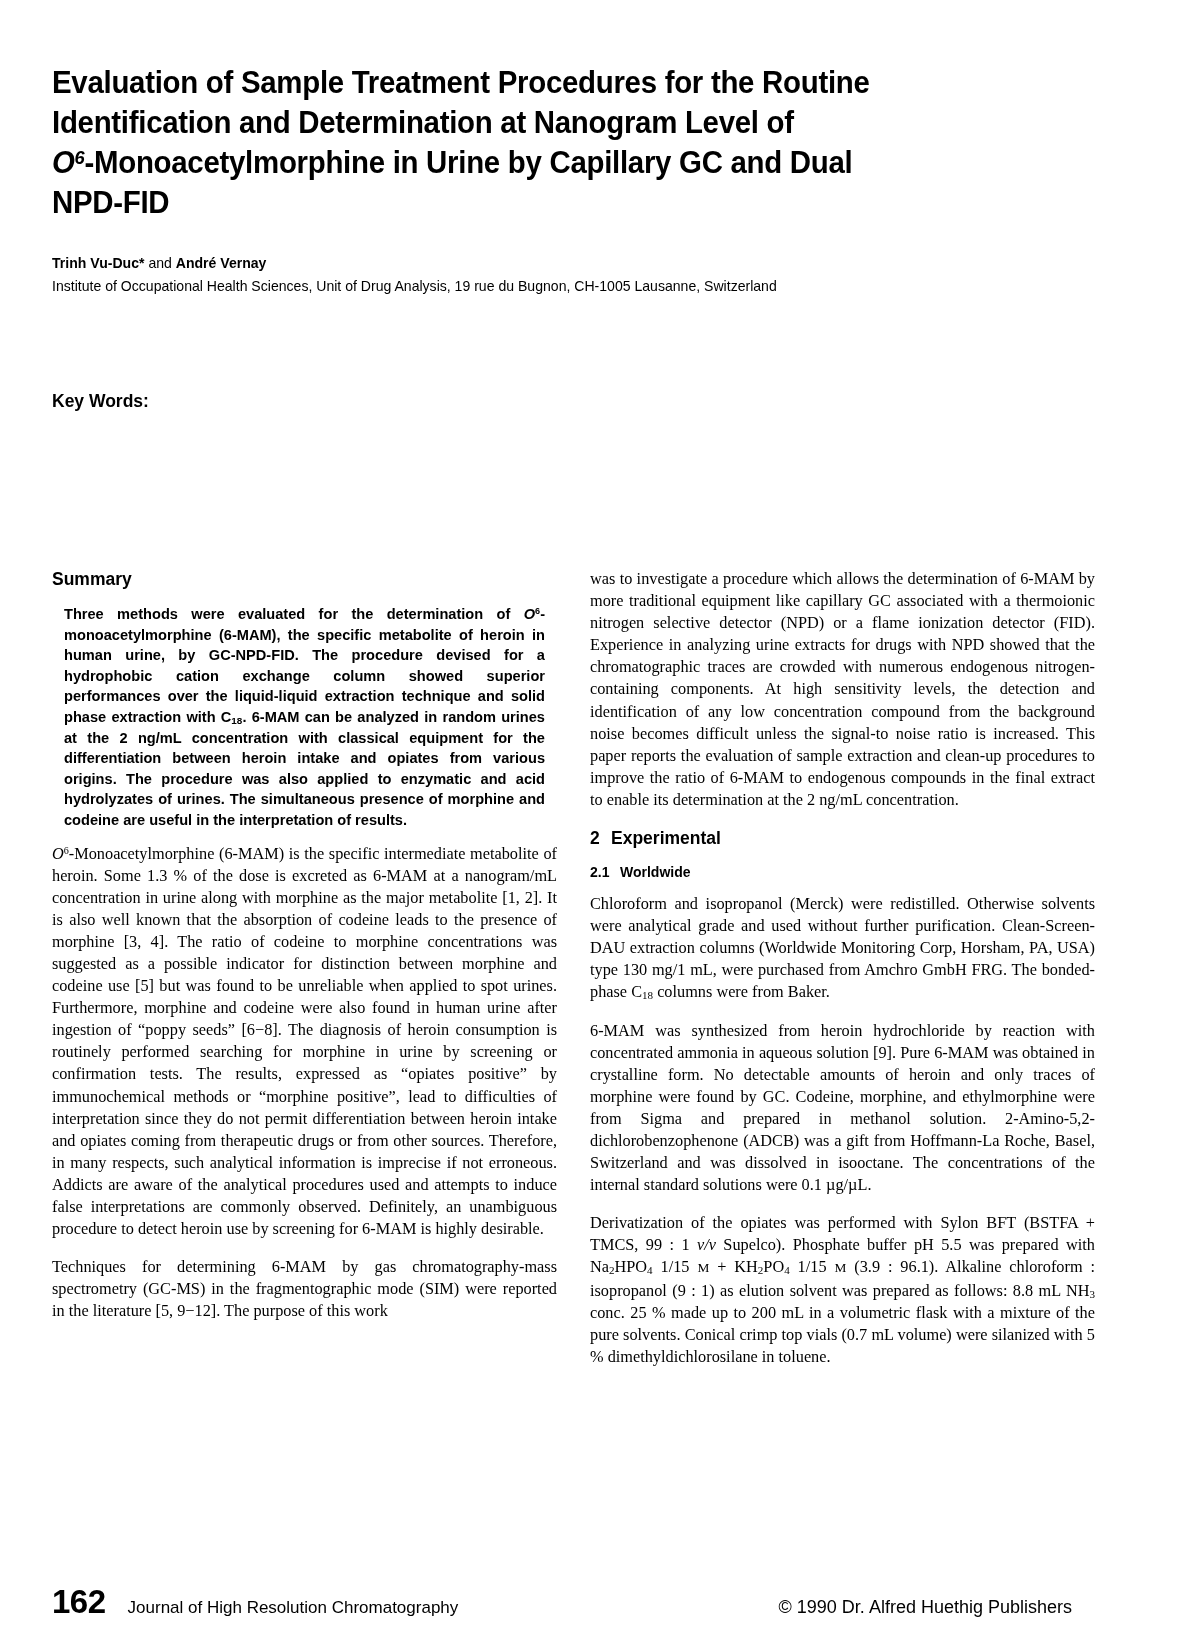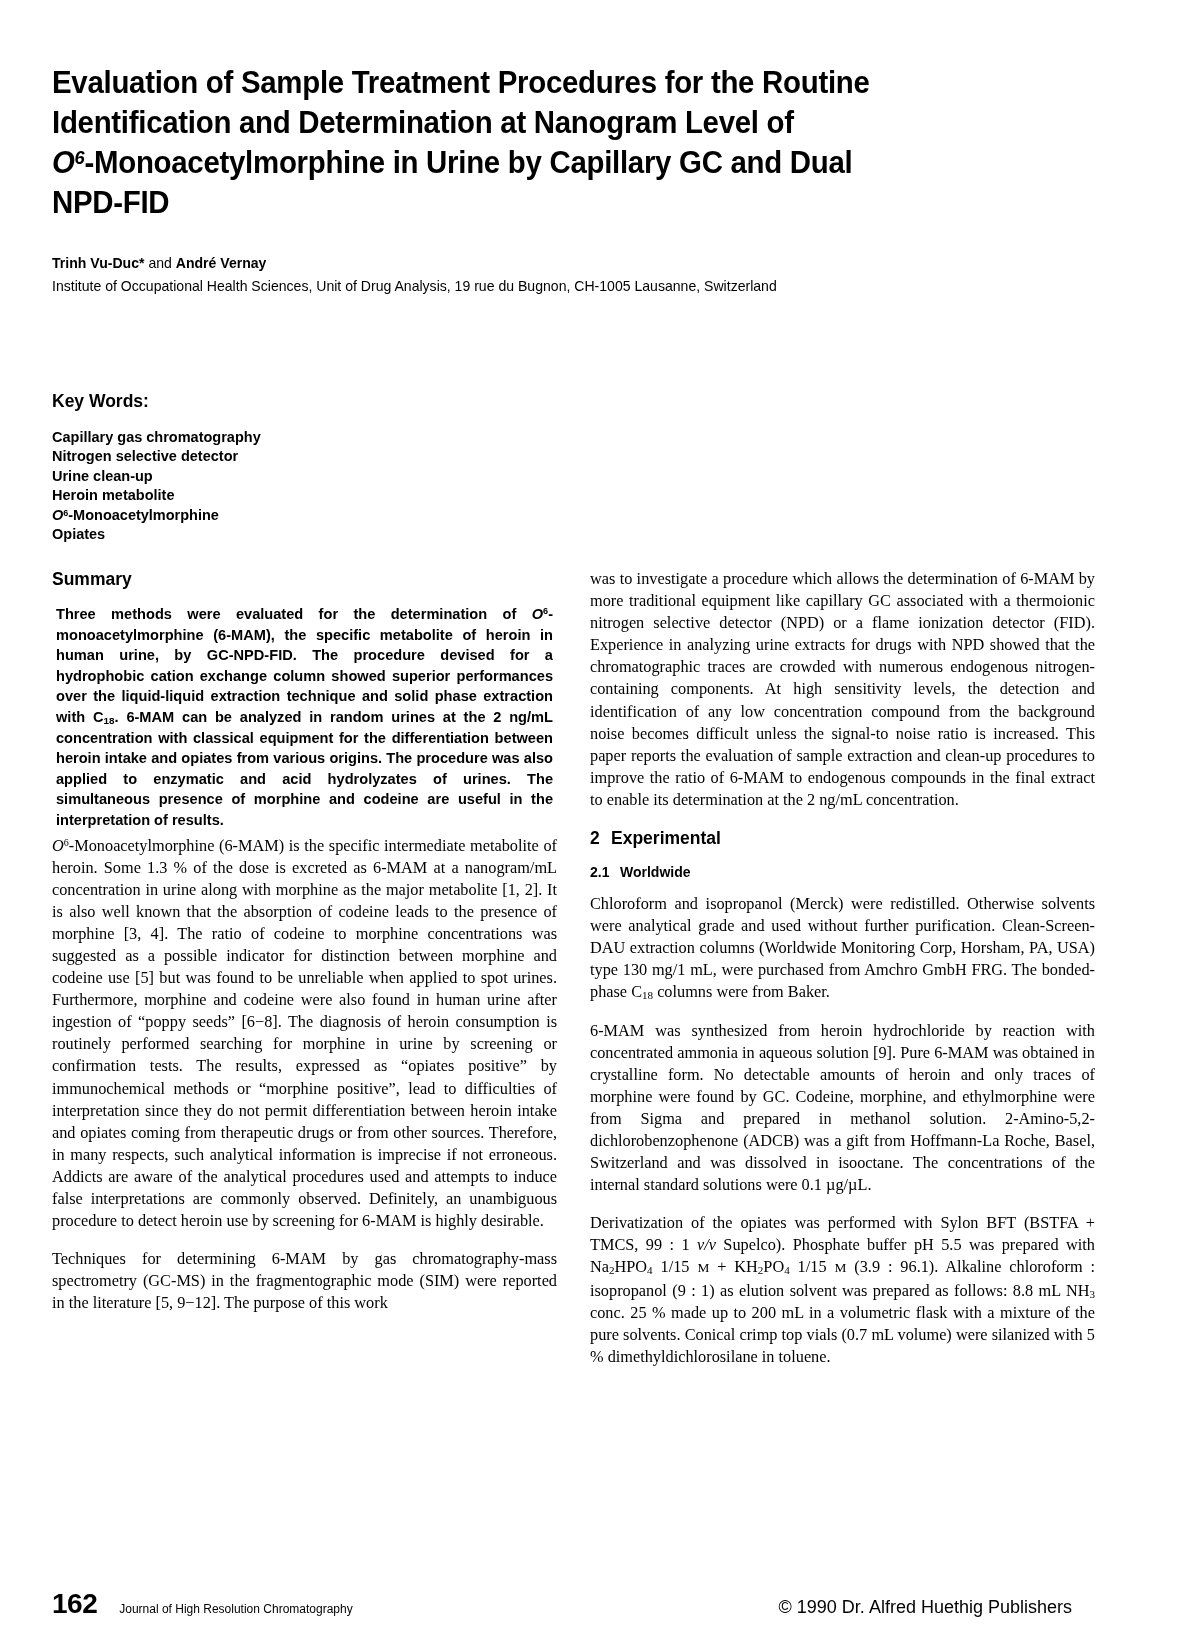--- a/index.html
+++ b/index.html
@@ -142,47 +142,47 @@
     hyphens: none;
   }
   p.body:last-child { margin-bottom: 16px; }
 
   p.summary-body {
     font-family: "Liberation Sans", sans-serif;
     font-weight: bold;
     font-size: 14.6px;
     line-height: 20.6px;
     text-align: justify;
-    margin: 4px;
+    margin: 12px;
   }
   .spacer-top { margin-top: 36px; }
   .spacer-sm  { margin-top: 22px; }
   .smallcaps {
     font-size: 0.82em;
     text-transform: uppercase;
   }
 
   
   .footer {
     position: absolute;
     left: 52px;
     top: 1568px;
     width: 1020px;
     font-family: "Liberation Sans", sans-serif;
     display: flex;
     align-items: baseline;
   }
   .footer .pageno {
     font-weight: bold;
-    font-size: 28px;
+    font-size: 33px;
     letter-spacing: -0.5px;
     margin-right: 22px;
   }
   .footer .journal {
-    font-size: 12px;
+    font-size: 17px;
   }
   .footer .copyright {
     margin-left: auto;
     font-size: 18px;
     margin-top: 29px;
   }
 </style>
 </head>
 <body>
 
@@ -197,28 +197,20 @@
     </h1>
   </div>
 
   <div class="authors">
     <div class="names"><span>Trinh Vu-Duc*</span><span class="plain"> and </span><span>André Vernay</span></div>
     <div class="affil">Institute of Occupational Health Sciences, Unit of Drug Analysis, 19 rue du Bugnon, CH-1005 Lausanne, Switzerland</div>
   </div>
 
   <div class="keywords">
     <div class="kw-head">Key Words:</div>
-    <ul class="kw-list">
-      <li>Capillary gas chromatography</li>
-      <li>Nitrogen selective detector</li>
-      <li>Urine clean-up</li>
-      <li>Heroin metabolite</li>
-      <li><i>O</i><sup class="chem">6</sup><span>-Monoacetylmorphine</span></li>
-      <li>Opiates</li>
-    </ul>
   </div>
 
   <div class="col col-left">
 
     <h2 class="sec-head">Summary</h2>
 
     <p class="summary-body"><span>Three methods were evaluated for the determination of </span><i>O</i><sup class="chem">6</sup><span>-monoacetylmorphine (6-MAM), the specific metabolite of heroin in human urine, by GC-NPD-FID. The procedure devised for a hydrophobic cation exchange column showed superior performances over the liquid-liquid extraction technique and solid phase extraction with C</span><sub class="chem">18</sub><span>. 6-MAM can be analyzed in random urines at the 2 ng/mL concentration with classical equipment for the differentiation between heroin intake and opiates from various origins. The procedure was also applied to enzymatic and acid hydrolyzates of urines. The simultaneous presence of morphine and codeine are useful in the interpretation of results.</span></p>
 
 
     <p class="body"><i>O</i><sup class="chem">6</sup><span>-Monoacetylmorphine (6-MAM) is the specific intermediate metabolite of heroin. Some 1.3 % of the dose is excreted as 6-MAM at a nanogram/mL concentration in urine along with morphine as the major metabolite [1, 2]. It is also well known that the absorption of codeine leads to the presence of morphine [3, 4]. The ratio of codeine to morphine concentrations was suggested as a possible indicator for distinction between morphine and codeine use [5] but was found to be unreliable when applied to spot urines. Furthermore, morphine and codeine were also found in human urine after ingestion of “poppy seeds” [6−8]. The diagnosis of heroin consumption is routinely performed searching for morphine in urine by screening or confirmation tests. The results, expressed as “opiates positive” by immunochemical methods or “morphine positive”, lead to difficulties of interpretation since they do not permit differentiation between heroin intake and opiates coming from therapeutic drugs or from other sources. Therefore, in many respects, such analytical information is imprecise if not erroneous. Addicts are aware of the analytical procedures used and attempts to induce false interpretations are commonly observed. Definitely, an unambiguous procedure to detect heroin use by screening for 6-MAM is highly desirable.</span></p>

